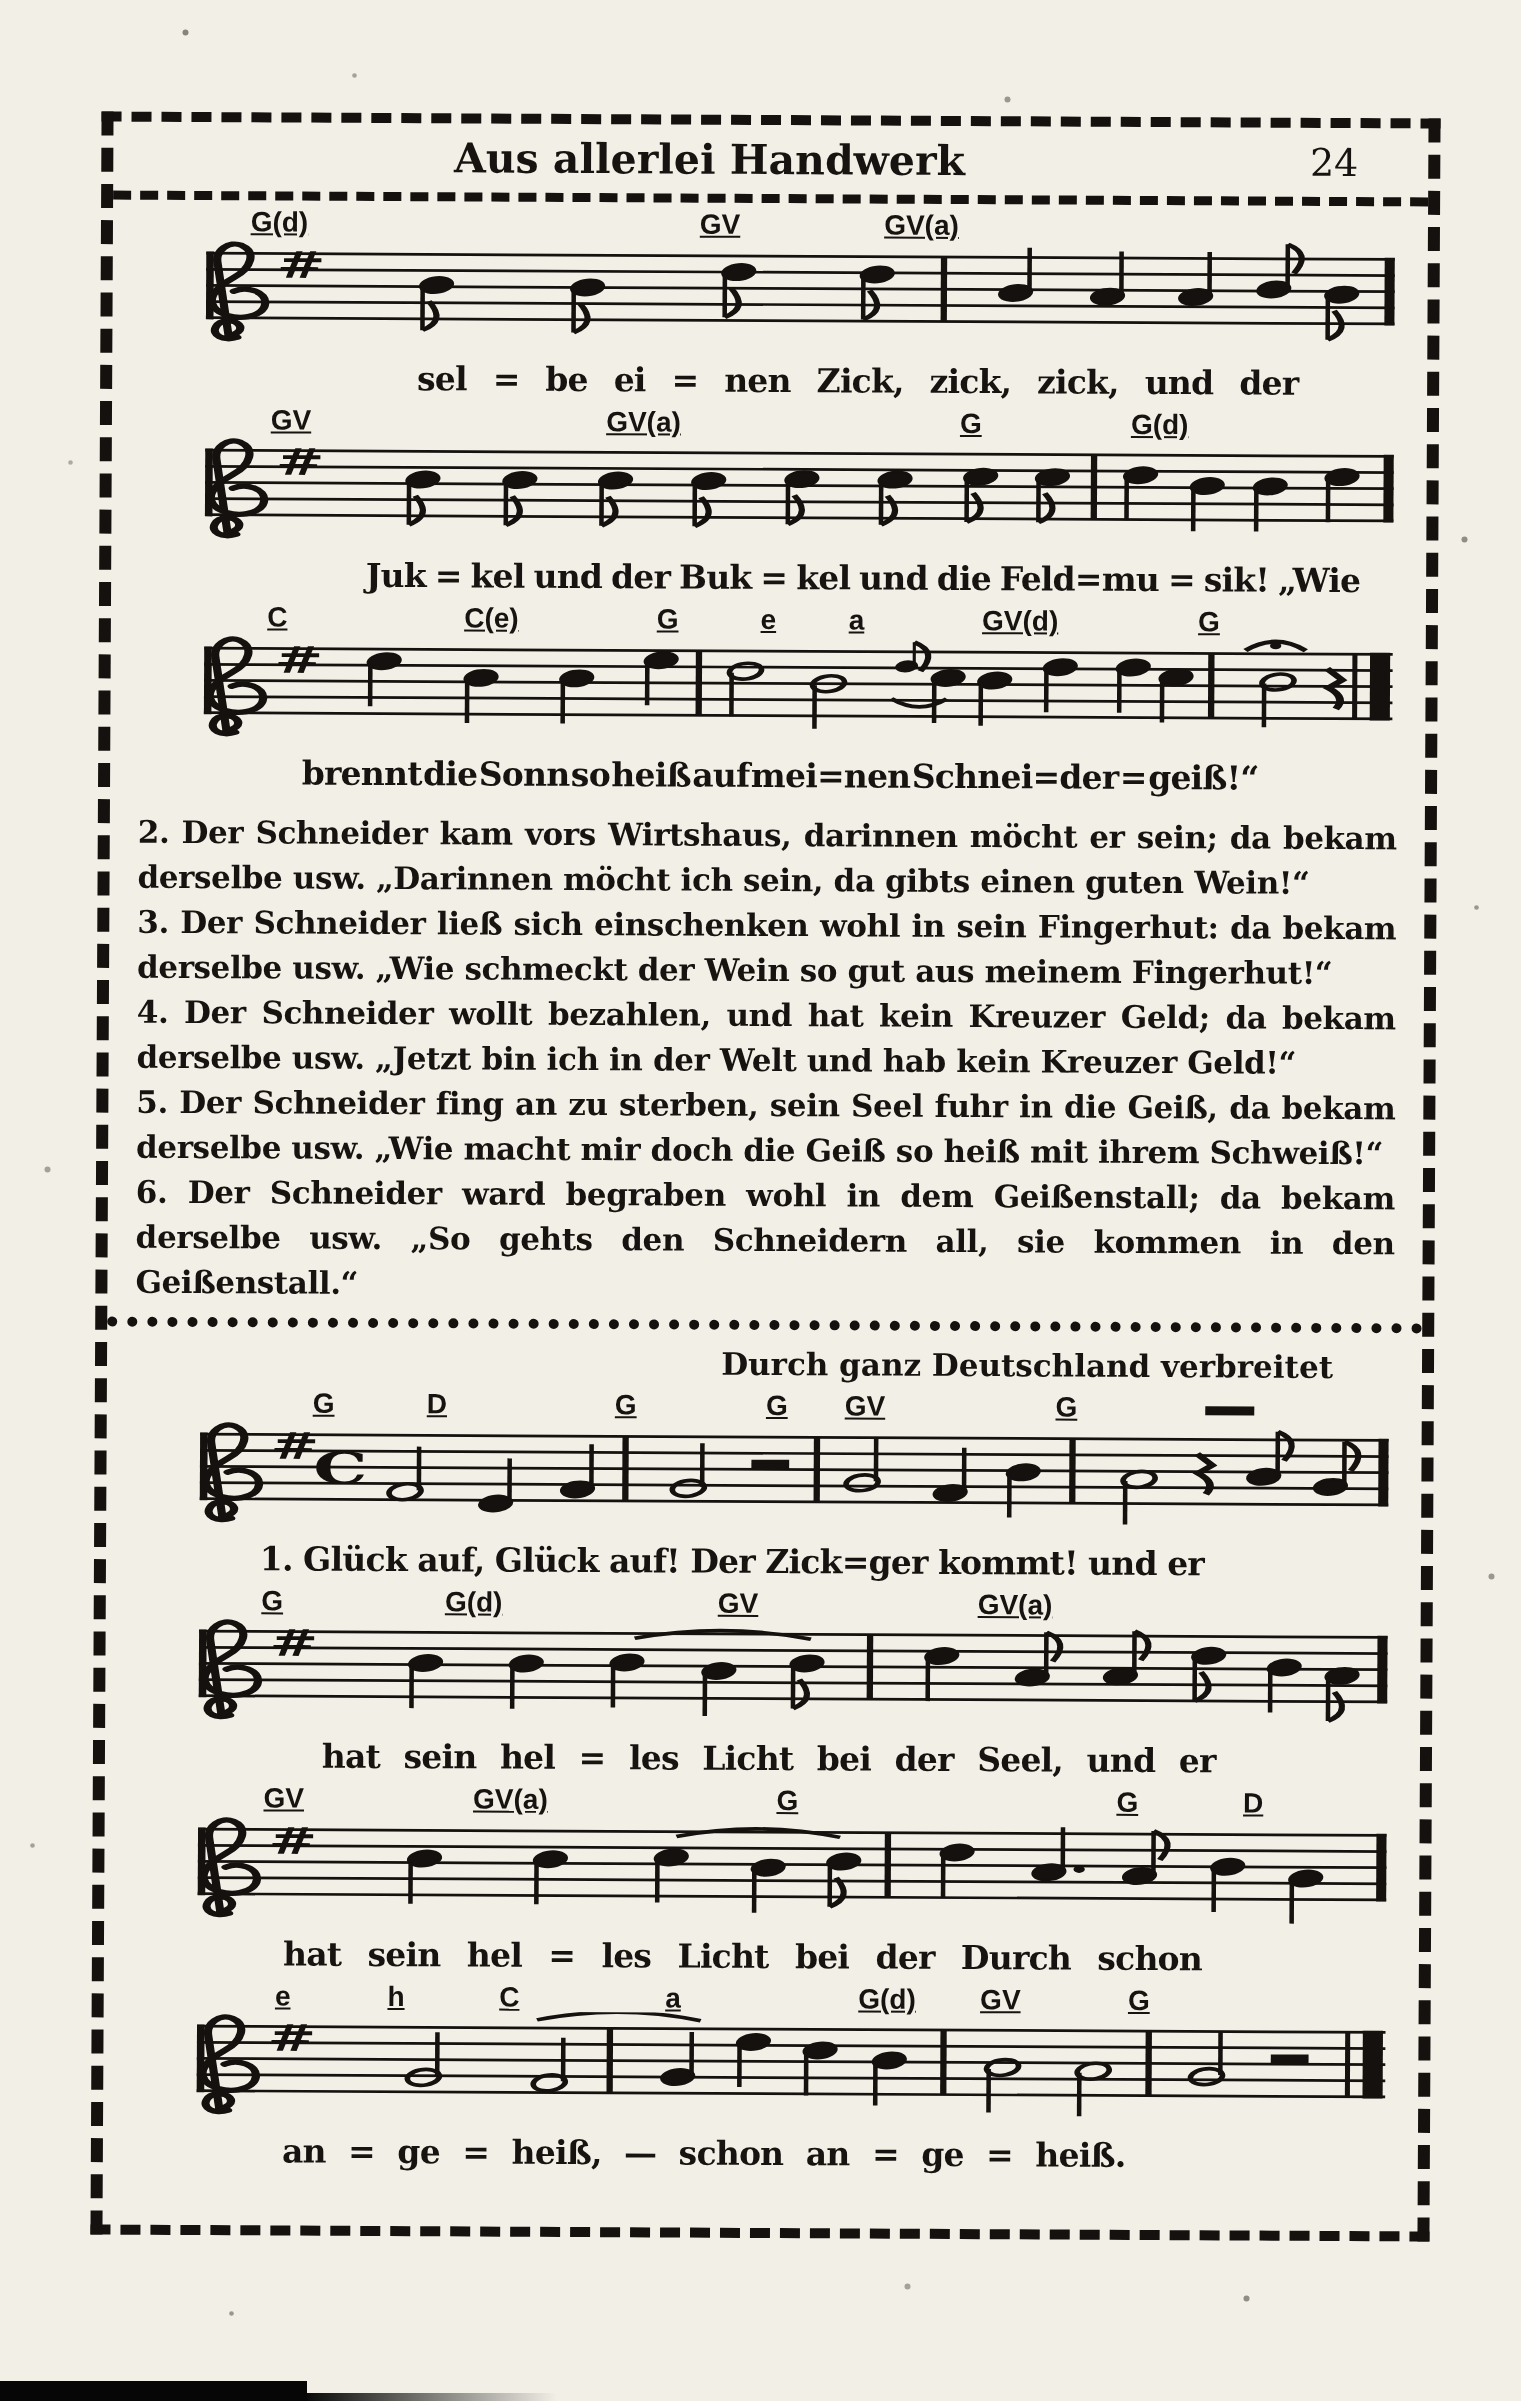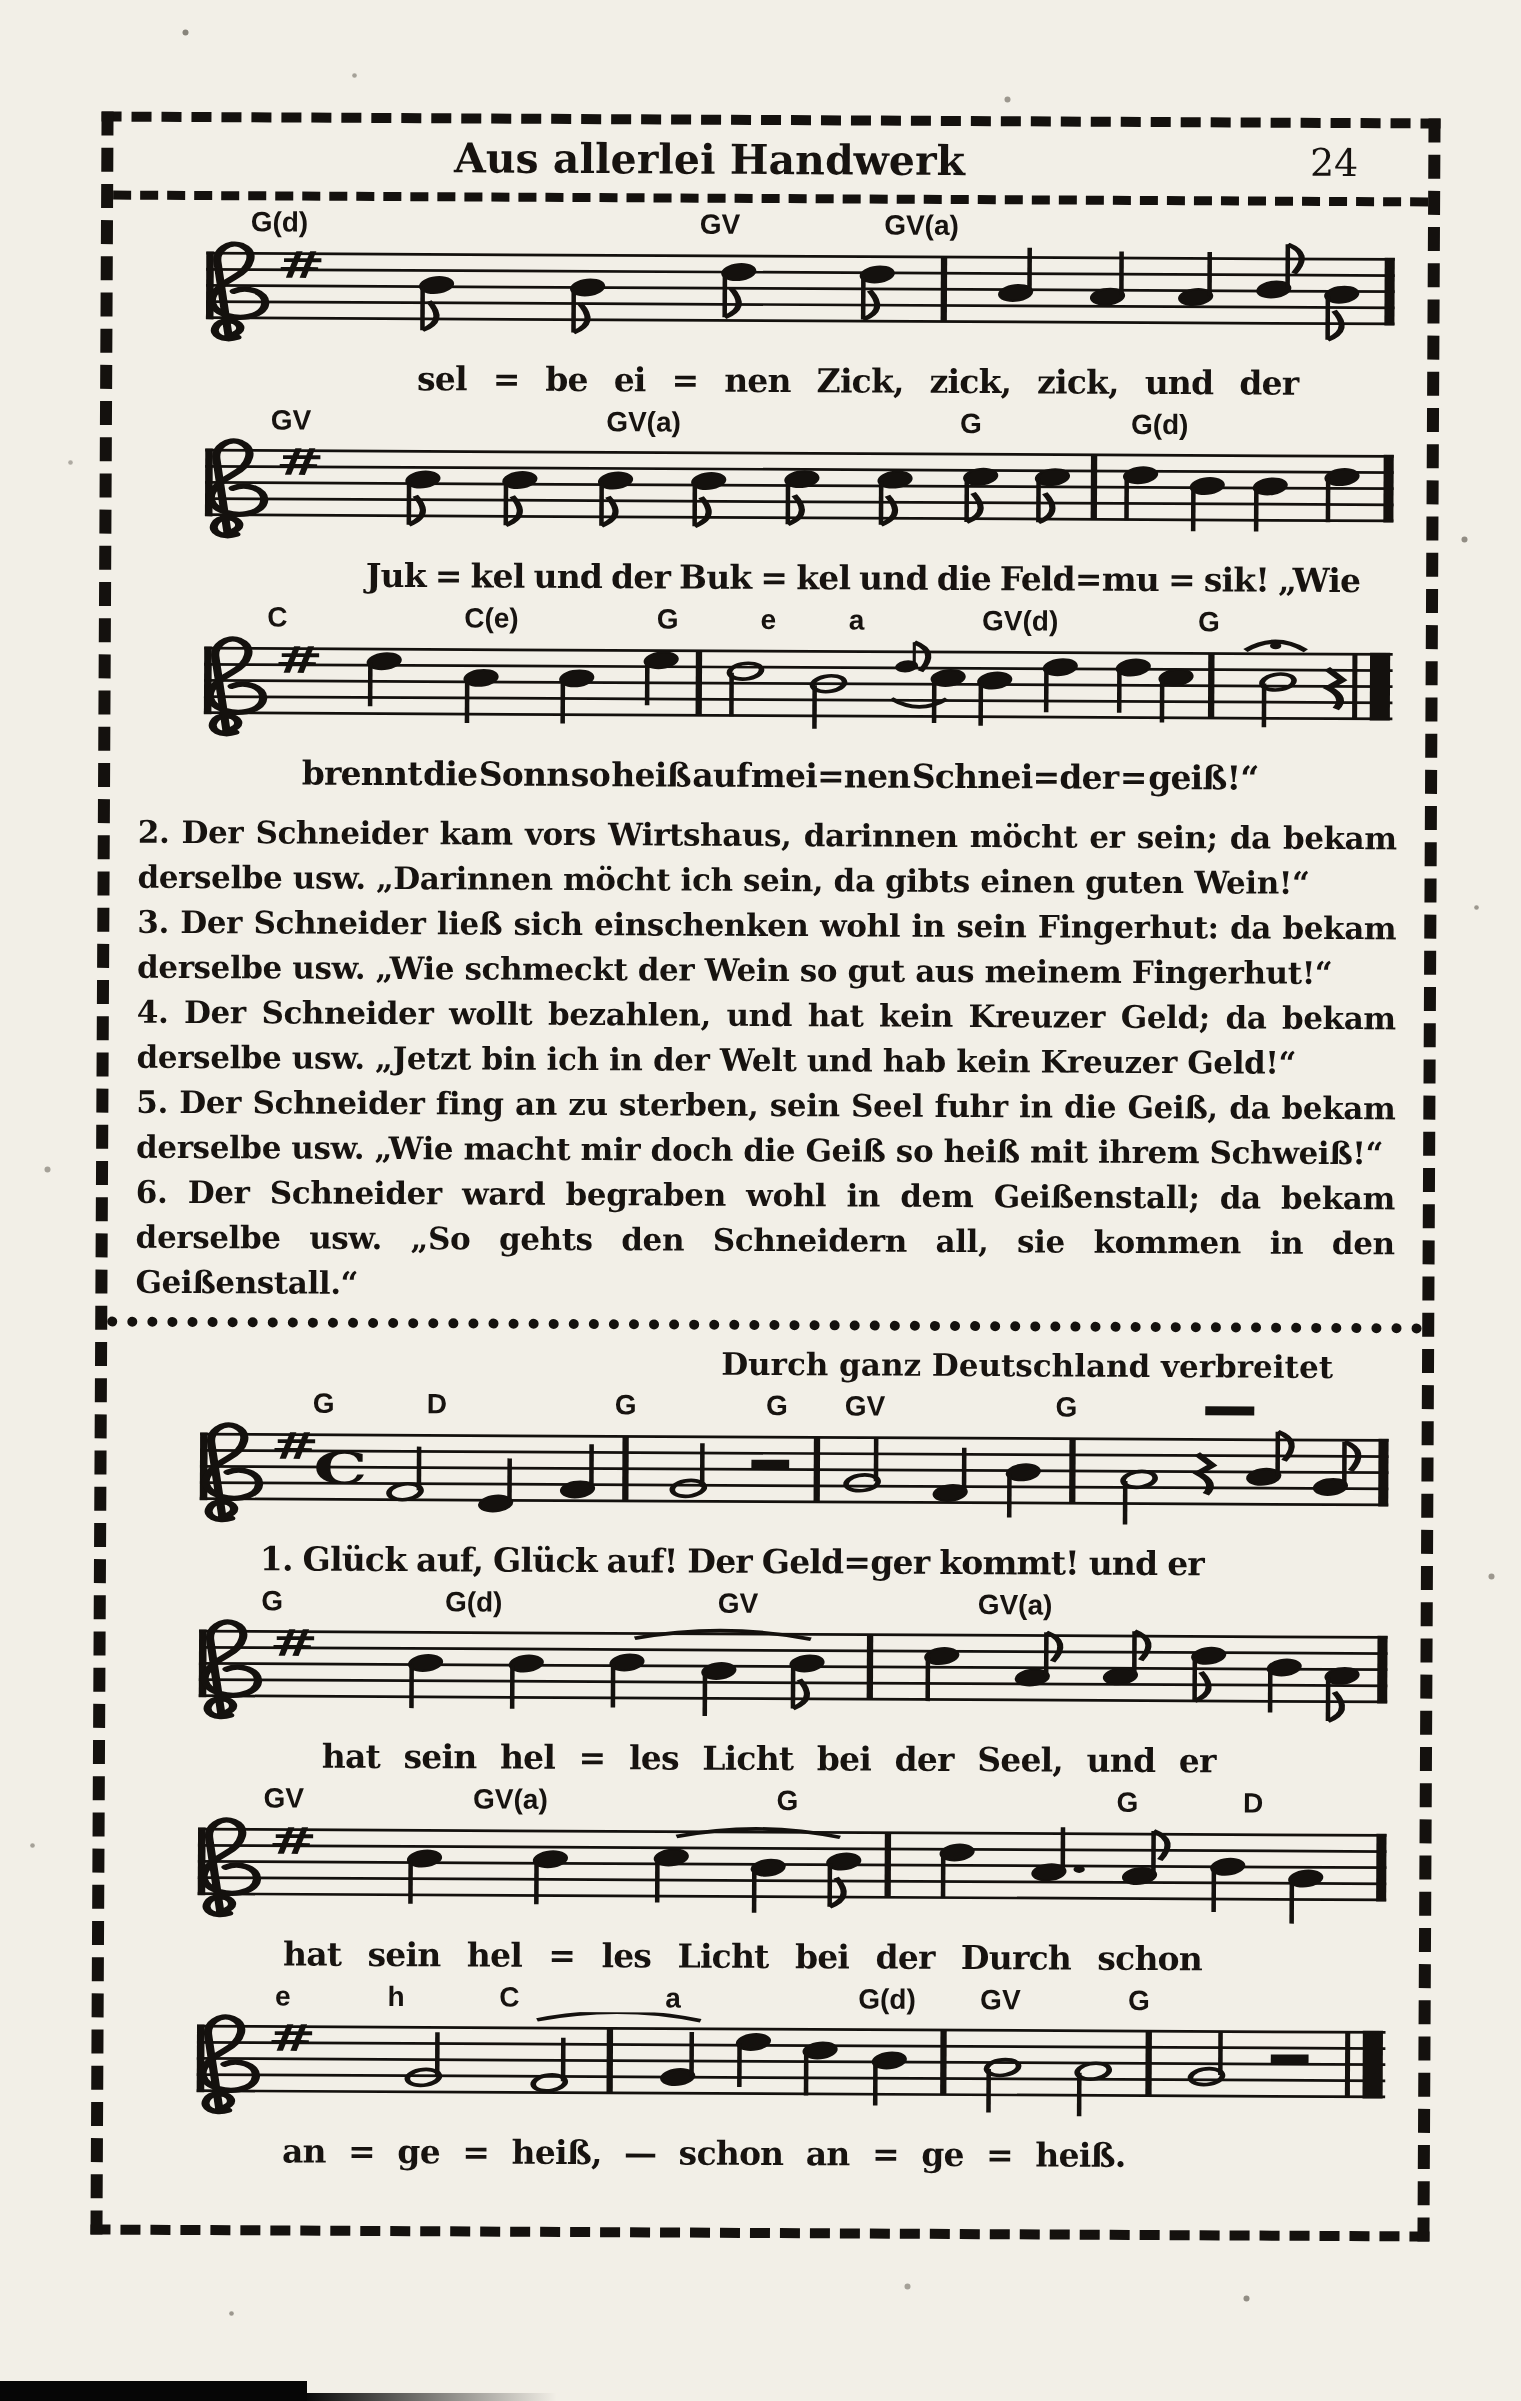--- a/index.html
+++ b/index.html
@@ -9,21 +9,21 @@
          border:10px dashed #14110e;border-left-width:12.3px;border-right-width:12.3px;
          transform:rotate(0.3deg);padding:0 28px;box-sizing:border-box;}
   .hdr{position:relative;height:69px;display:flex;align-items:center;}
   .hdr .title{position:absolute;left:50%;transform:translateX(-62%);
               font-size:41px;font-weight:bold;letter-spacing:0px;white-space:nowrap;}
   .hdr .pnum{margin-left:auto;padding-right:42px;font-size:38px;}
   .hdr-rule{border-top:9.2px dashed #14110e;margin:0 -28px;}
   .sys{margin-top:4.6px;}
   .chords{position:relative;height:32px;}
   .chords .ch{position:absolute;bottom:-1.5px;transform:translateX(-50%);
-              font-family:"Liberation Sans",sans-serif;font-weight:600;font-size:28px;white-space:nowrap;}
+              font-family:"Liberation Sans",sans-serif;font-weight:600;font-size:28px;white-space:nowrap;text-decoration:underline;}
   .chords .dashmark{position:absolute;bottom:7.7px;width:49px;height:8.5px;background:#14110e;transform:translateX(-50%);}
   svg.staff{display:block;width:100%;height:121px;}
   .lyr{display:flex;justify-content:space-between;height:40px;line-height:40px;
        font-size:33px;font-weight:bold;letter-spacing:-0.8px;}
   .lyr span{white-space:nowrap;}
   .verses{margin-top:17px;}
   .verses p{margin:0;font-size:31px;line-height:45px;font-weight:bold;
             text-align:justify;letter-spacing:-0.4px;}
   .divider{border-top:10.8px dotted #14110e;margin:12.3px -28px 0;}
   .attrib{text-align:right;padding-right:61px;font-size:31px;font-weight:bold;
@@ -317,21 +317,21 @@
               <line x1="961" y1="76" x2="961" y2="22" stroke="#14110e" stroke-width="3.6"></line>
               <path d="M 961 22 C 977 32 973 46 966 58" fill="none" stroke="#14110e" stroke-width="5"></path>
             </svg>
             <div class="lyr" style="padding-left: 10%; padding-right: 15%;">
               <span>1.</span>
               <span>Glück</span>
               <span>auf,</span>
               <span>Glück</span>
               <span>auf!</span>
               <span>Der</span>
-              <span>Geld=ger</span>
+              <span>Zick=ger</span>
               <span>kommt!</span>
               <span>und</span>
               <span>er</span>
             </div>
           </div>
           <div class="sys">
             <div class="chords">
               <span class="ch" style="left: 11%;">G</span>
               <span class="ch" style="left: 27%;">G(d)</span>
               <span class="ch" style="left: 48%;">GV</span>

